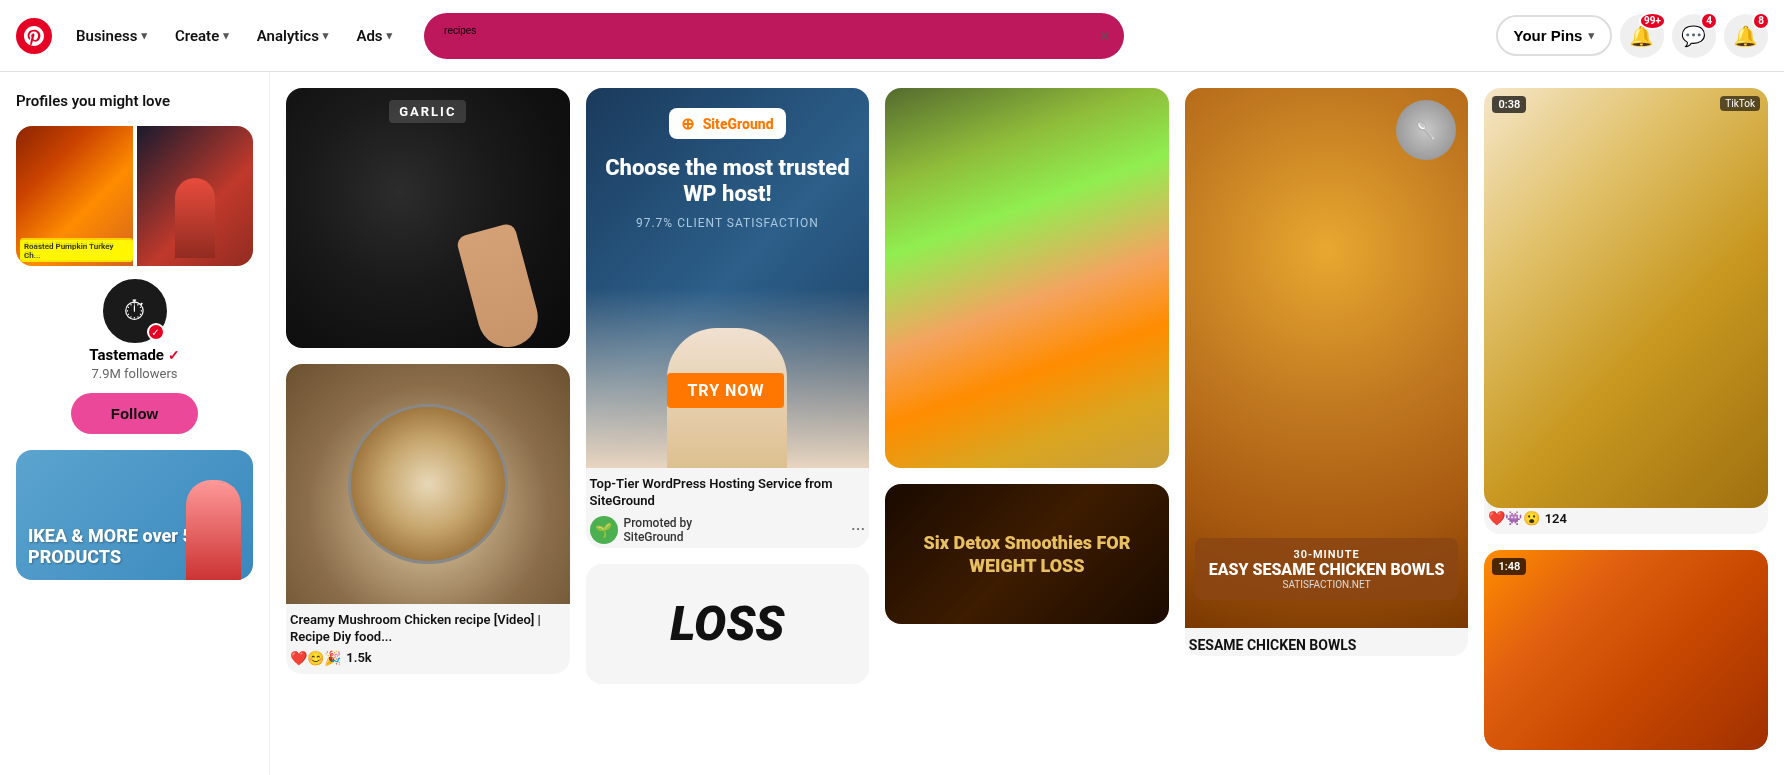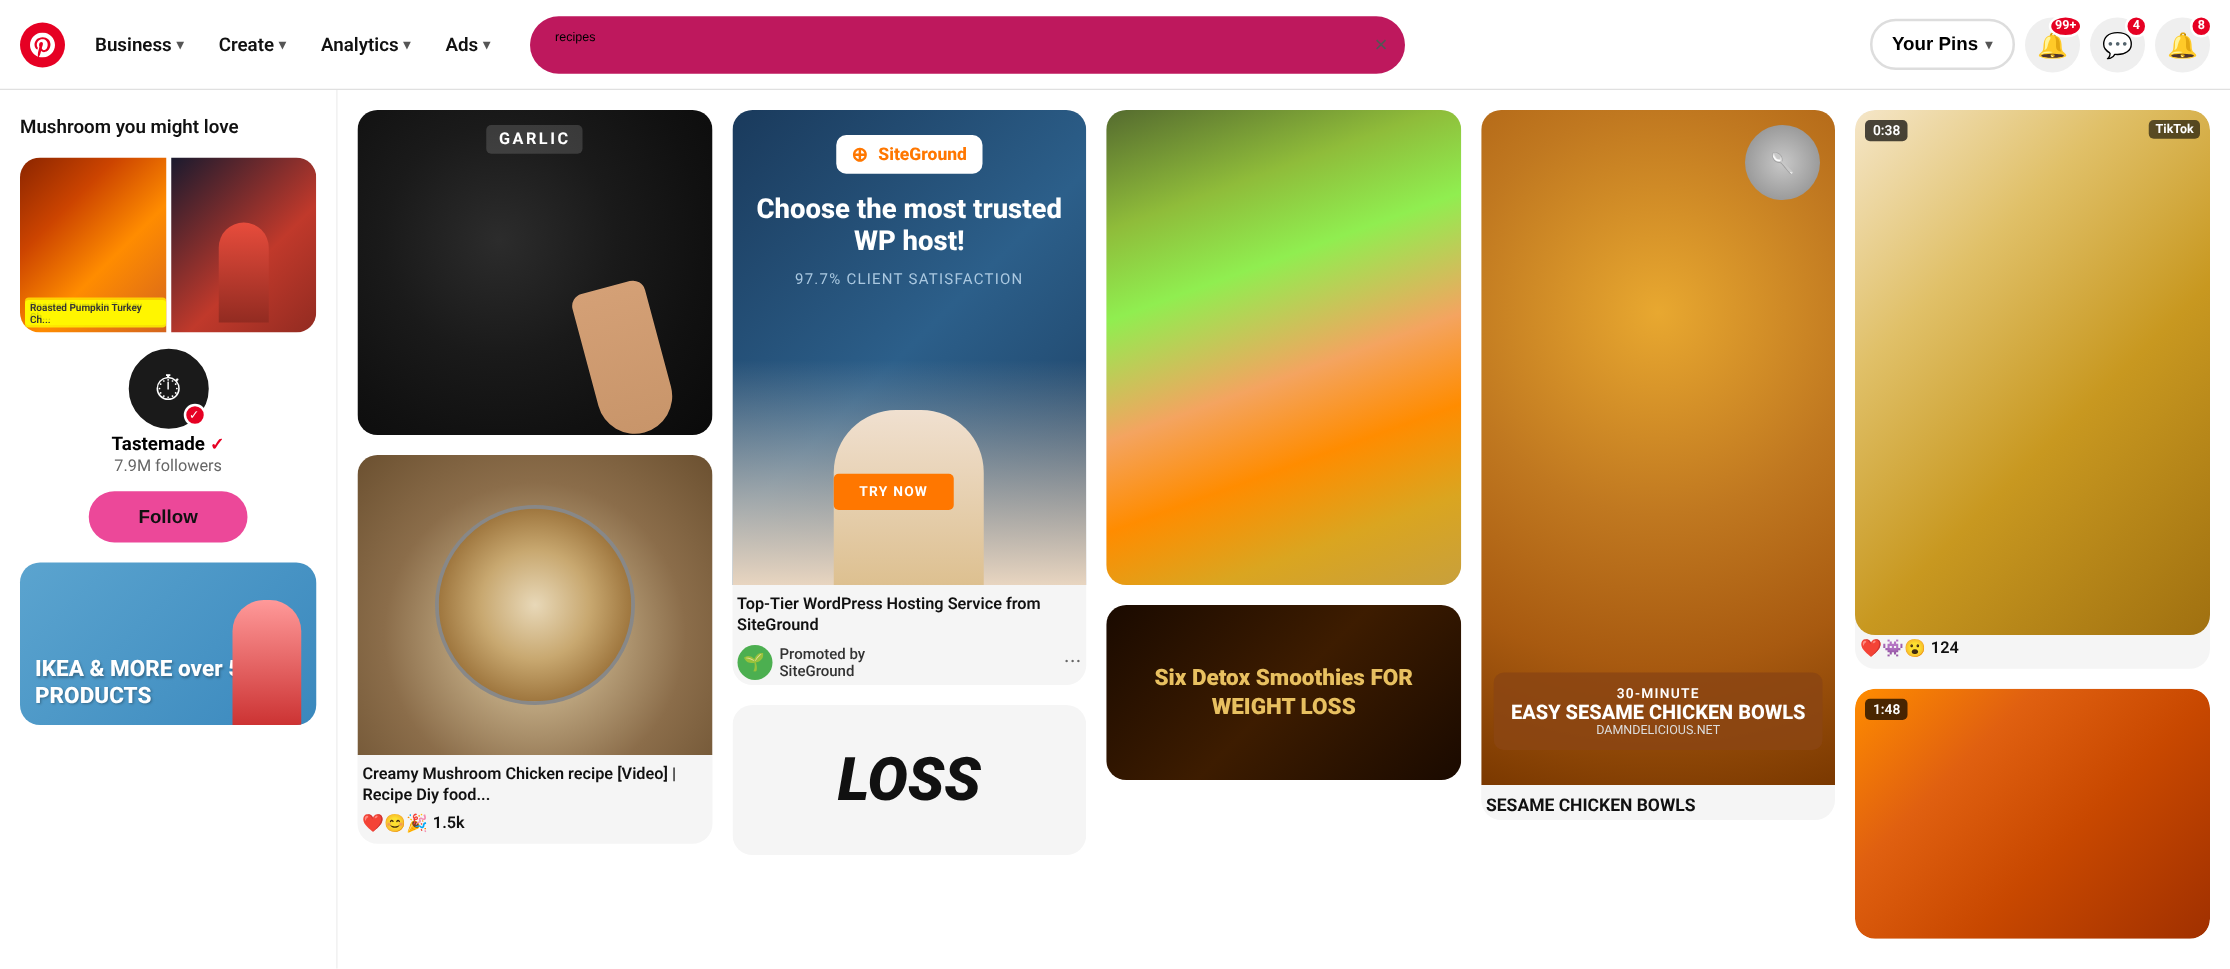--- a/index.html
+++ b/index.html
@@ -260,21 +260,21 @@
       font-weight: 600;
       padding: 2px 6px;
       border-radius: 4px;
     }
     .tiktok-badge {
       position: absolute;
       top: 8px; right: 8px;
       background: rgba(0,0,0,0.6);
       color: #fff;
       font-size: 10px;
-      font-weight: 700;
+      font-weight: 400;
       padding: 2px 5px;
       border-radius: 4px;
     }
 
     
     .img-garlic {
       height: 260px;
       background: radial-gradient(circle at 40% 40%, #2c2c2c 0%, #1a1a1a 40%, #111 70%, #0a0a0a 100%);
       position: relative;
       display: flex; align-items: flex-start; justify-content: center;
@@ -331,21 +331,21 @@
       width: 100%;
       height: 180px;
       background: linear-gradient(to top, #e8d5c0, transparent);
       display: flex; align-items: flex-end; justify-content: center;
     }
     .sg-try-btn {
       position: absolute;
       bottom: 60px;
       background: #f70;
       color: #fff;
-      font-size: 11px;
+      font-size: 16px;
       font-weight: 700;
       padding: 8px 20px;
       border-radius: 4px;
       letter-spacing: 1px;
     }
     .img-salmon {
       height: 380px;
       background: linear-gradient(135deg, #4a7c3f 20%, #8bc34a 50%, #ff9800 70%, #f57c00 100%);
       position: relative;
       overflow: hidden;
@@ -463,21 +463,21 @@
     <div class="icon-btn">
       🔔
       <span class="badge">8</span>
     </div>
   </div>
 </header>
 
 <div class="main">
 
   <aside class="sidebar">
-    <div class="sidebar-title">Mushroom you might love</div>
+    <div class="sidebar-title">Profiles you might love</div>
 
     <div class="profile-cards">
       <div class="profile-images">
         <div class="profile-img food1" style="background: linear-gradient(135deg, #8B2500 0%, #cc4400 30%, #ff8c00 60%, #d4641e 100%); position:relative;">
           <div style="position:absolute; bottom:6px; left:4px; background:rgba(255,220,0,0.9); font-size:8px; font-weight:700; padding:2px 4px; border-radius:3px; color:#333;">Roasted Pumpkin Turkey Ch...</div>
         </div>
         <div class="profile-img drink" style="background: linear-gradient(135deg, #1a1a2e 0%, #c0392b 60%, #922b21 100%); display:flex; align-items:flex-end; justify-content:center; padding-bottom:8px;">
           <div style="width:40px; height:80px; background: linear-gradient(to bottom, #e74c3c, #922b21); border-radius:20px 20px 0 0;"></div>
         </div>
       </div>
@@ -568,21 +568,21 @@
         </div>
       </div>
 
       <div class="pin-col">
         <div class="pin-card">
           <div class="img-sesame" style="height:540px; background: radial-gradient(circle at 50% 30%, #e8a830 0%, #c07820 40%, #a85a10 70%, #7a3800 100%); display:flex; flex-direction:column; align-items:center; justify-content:flex-end; padding-bottom:20px; position:relative;">
             <div style="position:absolute; top:12px; right:12px; width:60px; height:60px; border-radius:50%; background: radial-gradient(circle, #c8c8c8 0%, #888 100%); display:flex; align-items:center; justify-content:center;">🥄</div>
             <div class="sesame-overlay">
               <div class="line1">30-MINUTE</div>
               <div class="line2" style="font-size:16px;">EASY SESAME CHICKEN BOWLS</div>
-              <div class="line3">DAMNDELICIOUS.NET</div>
+              <div class="line3">SATISFACTION.NET</div>
             </div>
           </div>
           <div class="pin-title" style="font-size:14px; font-weight:700;">SESAME CHICKEN BOWLS</div>
         </div>
       </div>
 
       <div class="pin-col">
         <div class="pin-card" style="position:relative;">
           <div class="duration-badge">0:38</div>
           <div class="tiktok-badge">TikTok</div>

